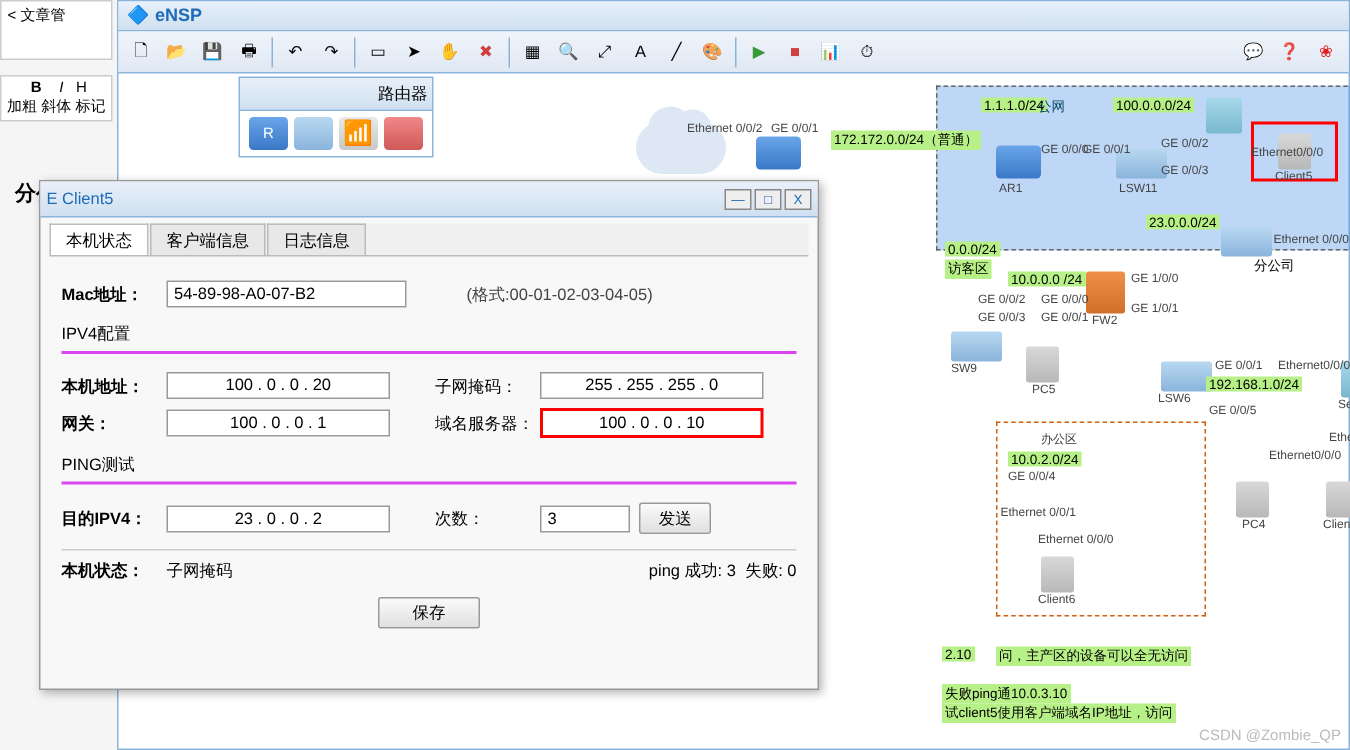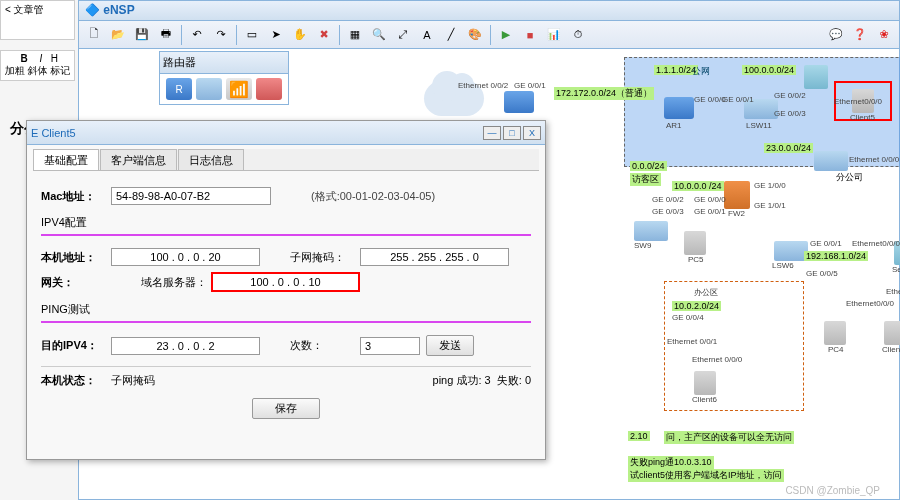--- a/index.html
+++ b/index.html
@@ -11,21 +11,21 @@
 .editor-fmt .i { font-style: italic; display: inline-block; width: 14px; }
 .editor-title { position: absolute; left: 10px; top: 120px; font-size: 14px; font-weight: bold; }
 
 .ensp { position: absolute; left: 78px; top: 0; right: 0; bottom: 0; background: #fff; border: 1px solid #8ab4dc; }
 .ensp-title { height: 20px; background: linear-gradient(#e8f0fa,#d0e0f0); color: #1e6bb8; font-size: 12px; font-weight: bold; padding: 2px 6px; border-bottom: 1px solid #8ab4dc; }
 .ensp-toolbar { height: 28px; background: linear-gradient(#f0f4fa,#e0e8f4); border-bottom: 1px solid #8ab4dc; display: flex; align-items: center; padding: 0 4px; gap: 2px; }
 .tbtn { width: 22px; height: 22px; border: 1px solid transparent; border-radius: 2px; display: flex; align-items: center; justify-content: center; font-size: 11px; }
 .tsep { width: 1px; height: 20px; background: #8ab4dc; margin: 0 2px; }
 
 .palette { position: absolute; left: 80px; top: 50px; width: 130px; border: 1px solid #8ab4dc; background: #fff; }
-.palette-title { background: linear-gradient(#e8f0fa,#d0e0f0); text-align: left; font-size: 11px; padding: 3px; border-bottom: 1px solid #8ab4dc; }
+.palette-title { background: linear-gradient(#e8f0fa,#d0e0f0); text-align: right; font-size: 11px; padding: 3px; border-bottom: 1px solid #8ab4dc; }
 .palette-row { display: flex; padding: 4px; gap: 4px; justify-content: center; }
 .dev { width: 26px; height: 22px; border-radius: 3px; display: flex; align-items: center; justify-content: center; }
 .router-ic { background: linear-gradient(#6aa5e8,#3a78c8); color: #fff; font-size: 10px; }
 .switch-ic { background: linear-gradient(#b8d8f0,#8ab4dc); }
 .ap-ic { background: linear-gradient(#e8e8e8,#c8c8c8); }
 .red-ic { background: linear-gradient(#f08888,#d05858); }
 
 .topo { position: absolute; left: 215px; top: 50px; right: 4px; bottom: 4px; background: #fff; }
 .cloud { position: absolute; width: 60px; height: 35px; background: #dde8f4; border-radius: 18px; }
 .cloud::before, .cloud::after { content: ''; position: absolute; background: #dde8f4; border-radius: 50%; }
@@ -55,21 +55,21 @@
 .field-label2 { width: 70px; margin-left: 30px; }
 .ipin, .txtin { border: 1px solid #999; padding: 2px 4px; font-size: 11px; background: #fff; }
 .ipin { width: 149px; text-align: center; }
 .txtin { width: 160px; }
 .fieldset-lbl { font-size: 11px; margin: 10px 0 4px; }
 .fieldset-box { border-top: 2px solid #d946ef; padding-top: 6px; }
 .btn { border: 1px solid #999; background: linear-gradient(#fafafa,#e0e0e0); padding: 2px 12px; font-size: 11px; border-radius: 2px; }
 .status-row { border-top: 1px solid #ccc; margin-top: 10px; padding-top: 6px; display: flex; }
 .save-row { text-align: center; margin-top: 10px; }
 
-.watermark { position: absolute; right: 20px; bottom: 4px; font-size: 10px; color: #bbb; }
+.watermark { position: absolute; right: 6px; bottom: 4px; font-size: 10px; color: #bbb; }
 </style>
 </head>
 <body>
 
 <div class="editor-bar"><span>&lt; 文章管</span></div>
 <div class="editor-fmt">
   <span class="b">B</span>
   <span class="i">I</span>
   <span>H</span><br>
   <span>加粗</span>
@@ -205,41 +205,42 @@
 <div class="client-win">
   <div class="cwin-title">
     <span>Ε</span>&nbsp;
     <span>Client5</span>
     <span class="sp"></span>
     <div class="wbtn">—</div>
     <div class="wbtn">□</div>
     <div class="wbtn">X</div>
   </div>
   <div class="tabs">
-    <div class="tab active">基础配置</div>
+    <div class="tab active">本机状态</div>
     <div class="tab">客户端信息</div>
     <div class="tab">日志信息</div>
   </div>
   <div class="cwin-body">
     <div class="field-row">
       <div class="field-label">Mac地址：</div>
       <input class="txtin" value="54-89-98-A0-07-B2" style="">
       <span style="margin-left:40px;color:#444">(格式:00-01-02-03-04-05)</span>
     </div>
 
     <div class="fieldset-lbl">IPV4配置</div>
     <div class="fieldset-box">
       <div class="field-row">
         <div class="field-label">本机地址：</div>
         <input class="ipin" value="100 . 0 . 0 . 20" style="">
         <div class="field-label2">子网掩码：</div>
         <input class="ipin" value="255 . 255 . 255 . 0" style="">
       </div>
       <div class="field-row">
         <div class="field-label">网关：</div>
+        <input class="ipin" value="100 . 0 . 0 . 1" style="">
         <div class="field-label2">域名服务器：</div>
         <input class="ipin" style="border: 2px solid red;" value="100 . 0 . 0 . 10">
       </div>
     </div>
 
     <div class="fieldset-lbl">PING测试</div>
     <div class="fieldset-box">
       <div class="field-row">
         <div class="field-label">目的IPV4：</div>
         <input class="ipin" value="23 . 0 . 0 . 2" style="">

